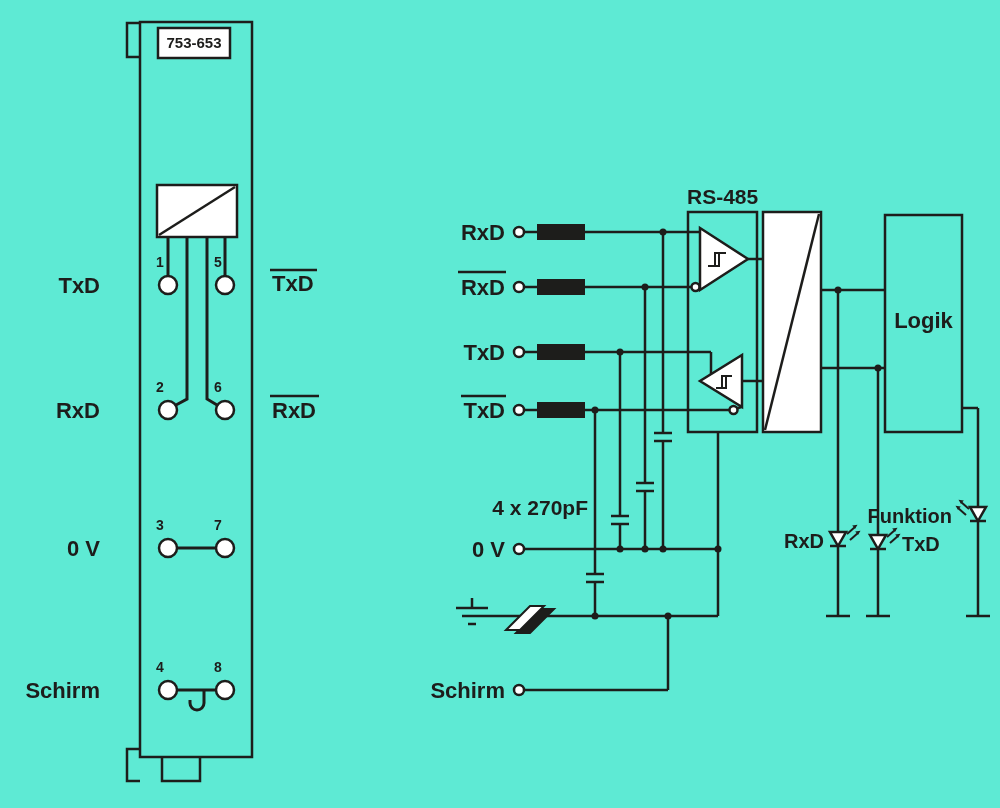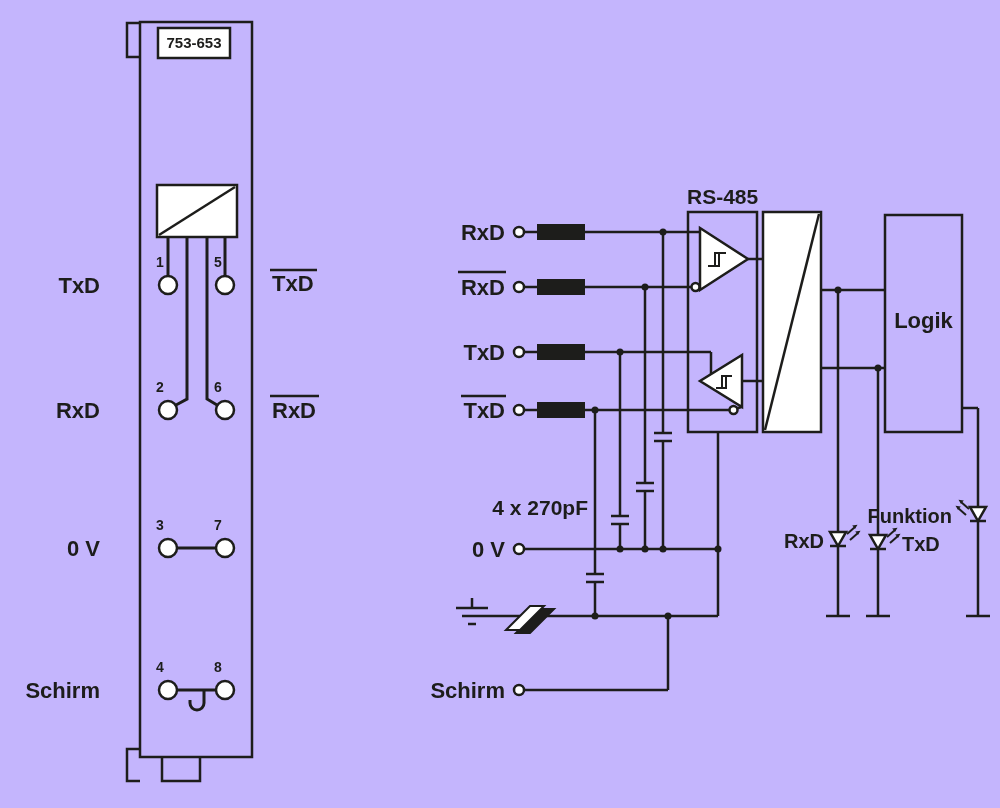--- a/index.html
+++ b/index.html
@@ -1,16 +1,16 @@
 <!DOCTYPE html>
 <html><head>
 <meta charset="utf-8">
 <style>
   html,body{margin:0;padding:0;background:#ffffff;}
-  .stage{position:relative;width:1000px;height:808px;background:#c4b5fd;overflow:hidden;}
+  .stage{position:relative;width:1000px;height:808px;background:#5eead4;overflow:hidden;}
   svg text{
     font-family:"Liberation Sans", sans-serif;
     font-weight:700;
     fill:#1d1d1b;
   }
   .t22{font-size:22px;}
   .t21{font-size:21px;}
   .t20{font-size:20px;}
   .t15{font-size:15px;}
   .t14{font-size:14px;}

